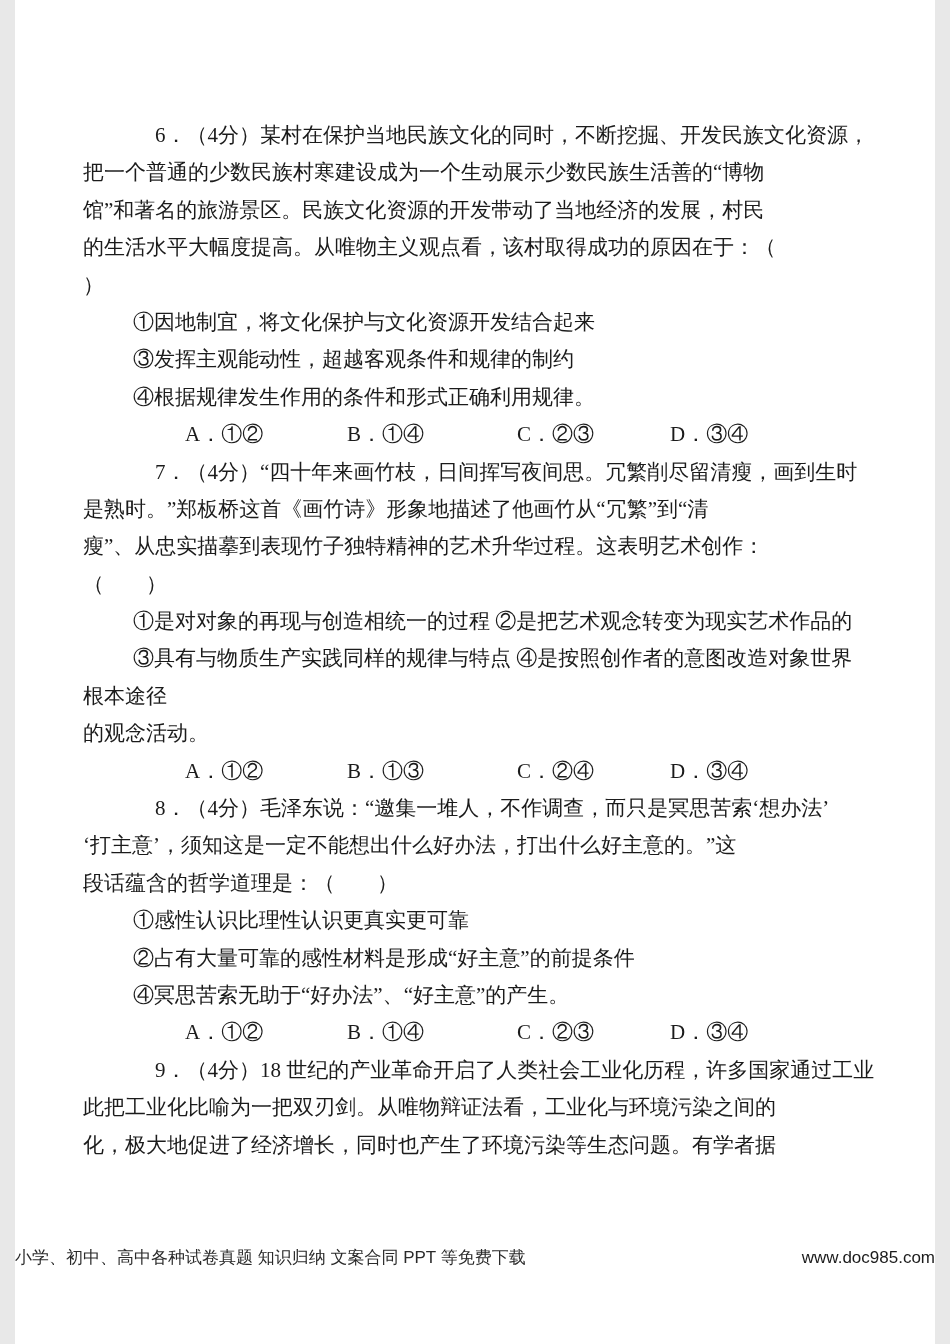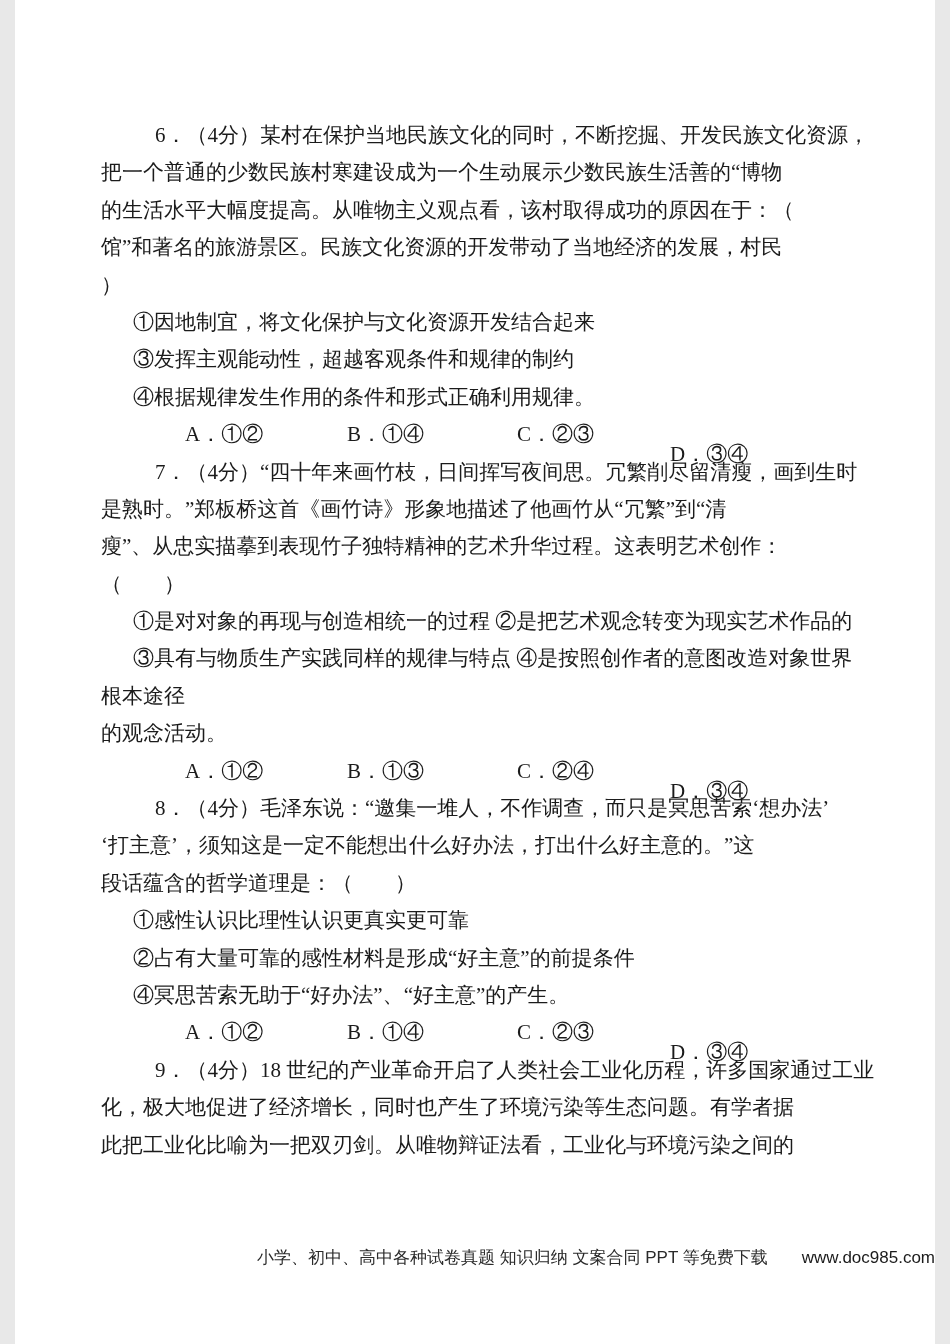--- a/index.html
+++ b/index.html
@@ -20,59 +20,59 @@
     right: 0;
   }
   .line {
     height: 37.4px;
     line-height: 37.4px;
     font-size: 21px;
     white-space: pre;
     color: #1b1b1b;
   }
   .line.first { padding-left: 140px; }
-  .line.cont  { padding-left: 86px; }
+  .line.cont  { padding-left: 68px; }
   .line.stmt  { padding-left: 118px; }
   .line.choices { position: relative; height: 37.4px; }
   .choice {
     position: absolute;
     top: 0;
     font-size: 21px;
     line-height: 37.4px;
     white-space: pre;
   }
   .choice.c0 { left: 170px; }
   .choice.c1 { left: 332px; }
   .choice.c2 { left: 502px; }
-  .choice.c3 { left: 655px; margin-top: 20px; }
+  .choice.c3 { left: 655px; }
   .footer {
     position: absolute;
     top: 1246px;
     left: 0;
     right: 0;
     display: flex;
-    justify-content: flex-end;
+    justify-content: space-between;
     align-items: baseline;
     gap: 34px;
     font-family: "Liberation Sans", "DejaVu Sans", sans-serif;
     font-size: 17px;
     color: #2a2a2a;
     white-space: pre;
   }
   .footer .url { color: #1b1b1b; text-decoration: none; }
 </style>
 </head>
 <body>
 
 <div class="page">
   <div class="doc" id="doc-lines">
       <div class="line first">6．（4分）某村在保护当地民族文化的同时，不断挖掘、开发民族文化资源，</div>
       <div class="line cont">把一个普通的少数民族村寒建设成为一个生动展示少数民族生活善的“博物</div>
+      <div class="line cont">馆”和著名的旅游景区。民族文化资源的开发带动了当地经济的发展，村民</div>
       <div class="line cont">的生活水平大幅度提高。从唯物主义观点看，该村取得成功的原因在于：（</div>
-      <div class="line cont">馆”和著名的旅游景区。民族文化资源的开发带动了当地经济的发展，村民</div>
       <div class="line cont">）</div>
       <div class="line stmt">①因地制宜，将文化保护与文化资源开发结合起来</div>
       <div class="line stmt">③发挥主观能动性，超越客观条件和规律的制约</div>
       <div class="line stmt">④根据规律发生作用的条件和形式正确利用规律。</div>
       <div class="line choices"><span class="choice c0">A．①②</span><span class="choice c1">B．①④</span><span class="choice c2">C．②③</span><span class="choice c3">D．③④</span></div>
       <div class="line first">7．（4分）“四十年来画竹枝，日间挥写夜间思。冗繁削尽留清瘦，画到生时</div>
       <div class="line cont">是熟时。”郑板桥这首《画竹诗》形象地描述了他画竹从“冗繁”到“清</div>
       <div class="line cont">瘦”、从忠实描摹到表现竹子独特精神的艺术升华过程。这表明艺术创作：</div>
       <div class="line cont">（　　）</div>
       <div class="line stmt">①是对对象的再现与创造相统一的过程 ②是把艺术观念转变为现实艺术作品的</div>
@@ -81,20 +81,20 @@
       <div class="line cont">的观念活动。</div>
       <div class="line choices"><span class="choice c0">A．①②</span><span class="choice c1">B．①③</span><span class="choice c2">C．②④</span><span class="choice c3">D．③④</span></div>
       <div class="line first">8．（4分）毛泽东说：“邀集一堆人，不作调查，而只是冥思苦索‘想办法’</div>
       <div class="line cont">‘打主意’，须知这是一定不能想出什么好办法，打出什么好主意的。”这</div>
       <div class="line cont">段话蕴含的哲学道理是：（　　）</div>
       <div class="line stmt">①感性认识比理性认识更真实更可靠</div>
       <div class="line stmt">②占有大量可靠的感性材料是形成“好主意”的前提条件</div>
       <div class="line stmt">④冥思苦索无助于“好办法”、“好主意”的产生。</div>
       <div class="line choices"><span class="choice c0">A．①②</span><span class="choice c1">B．①④</span><span class="choice c2">C．②③</span><span class="choice c3">D．③④</span></div>
       <div class="line first">9．（4分）18 世纪的产业革命开启了人类社会工业化历程，许多国家通过工业</div>
+      <div class="line cont">此把工业化比喻为一把双刃剑。从唯物辩证法看，工业化与环境污染之间的</div>
       <div class="line cont">化，极大地促进了经济增长，同时也产生了环境污染等生态问题。有学者据</div>
-      <div class="line cont">此把工业化比喻为一把双刃剑。从唯物辩证法看，工业化与环境污染之间的</div>
     </div>
   <div class="footer">
     <span>小学、初中、高中各种试卷真题 知识归纳 文案合同 PPT 等免费下载</span>
     <span class="url">www.doc985.com</span>
   </div>
 </div>
 
 </body></html>

